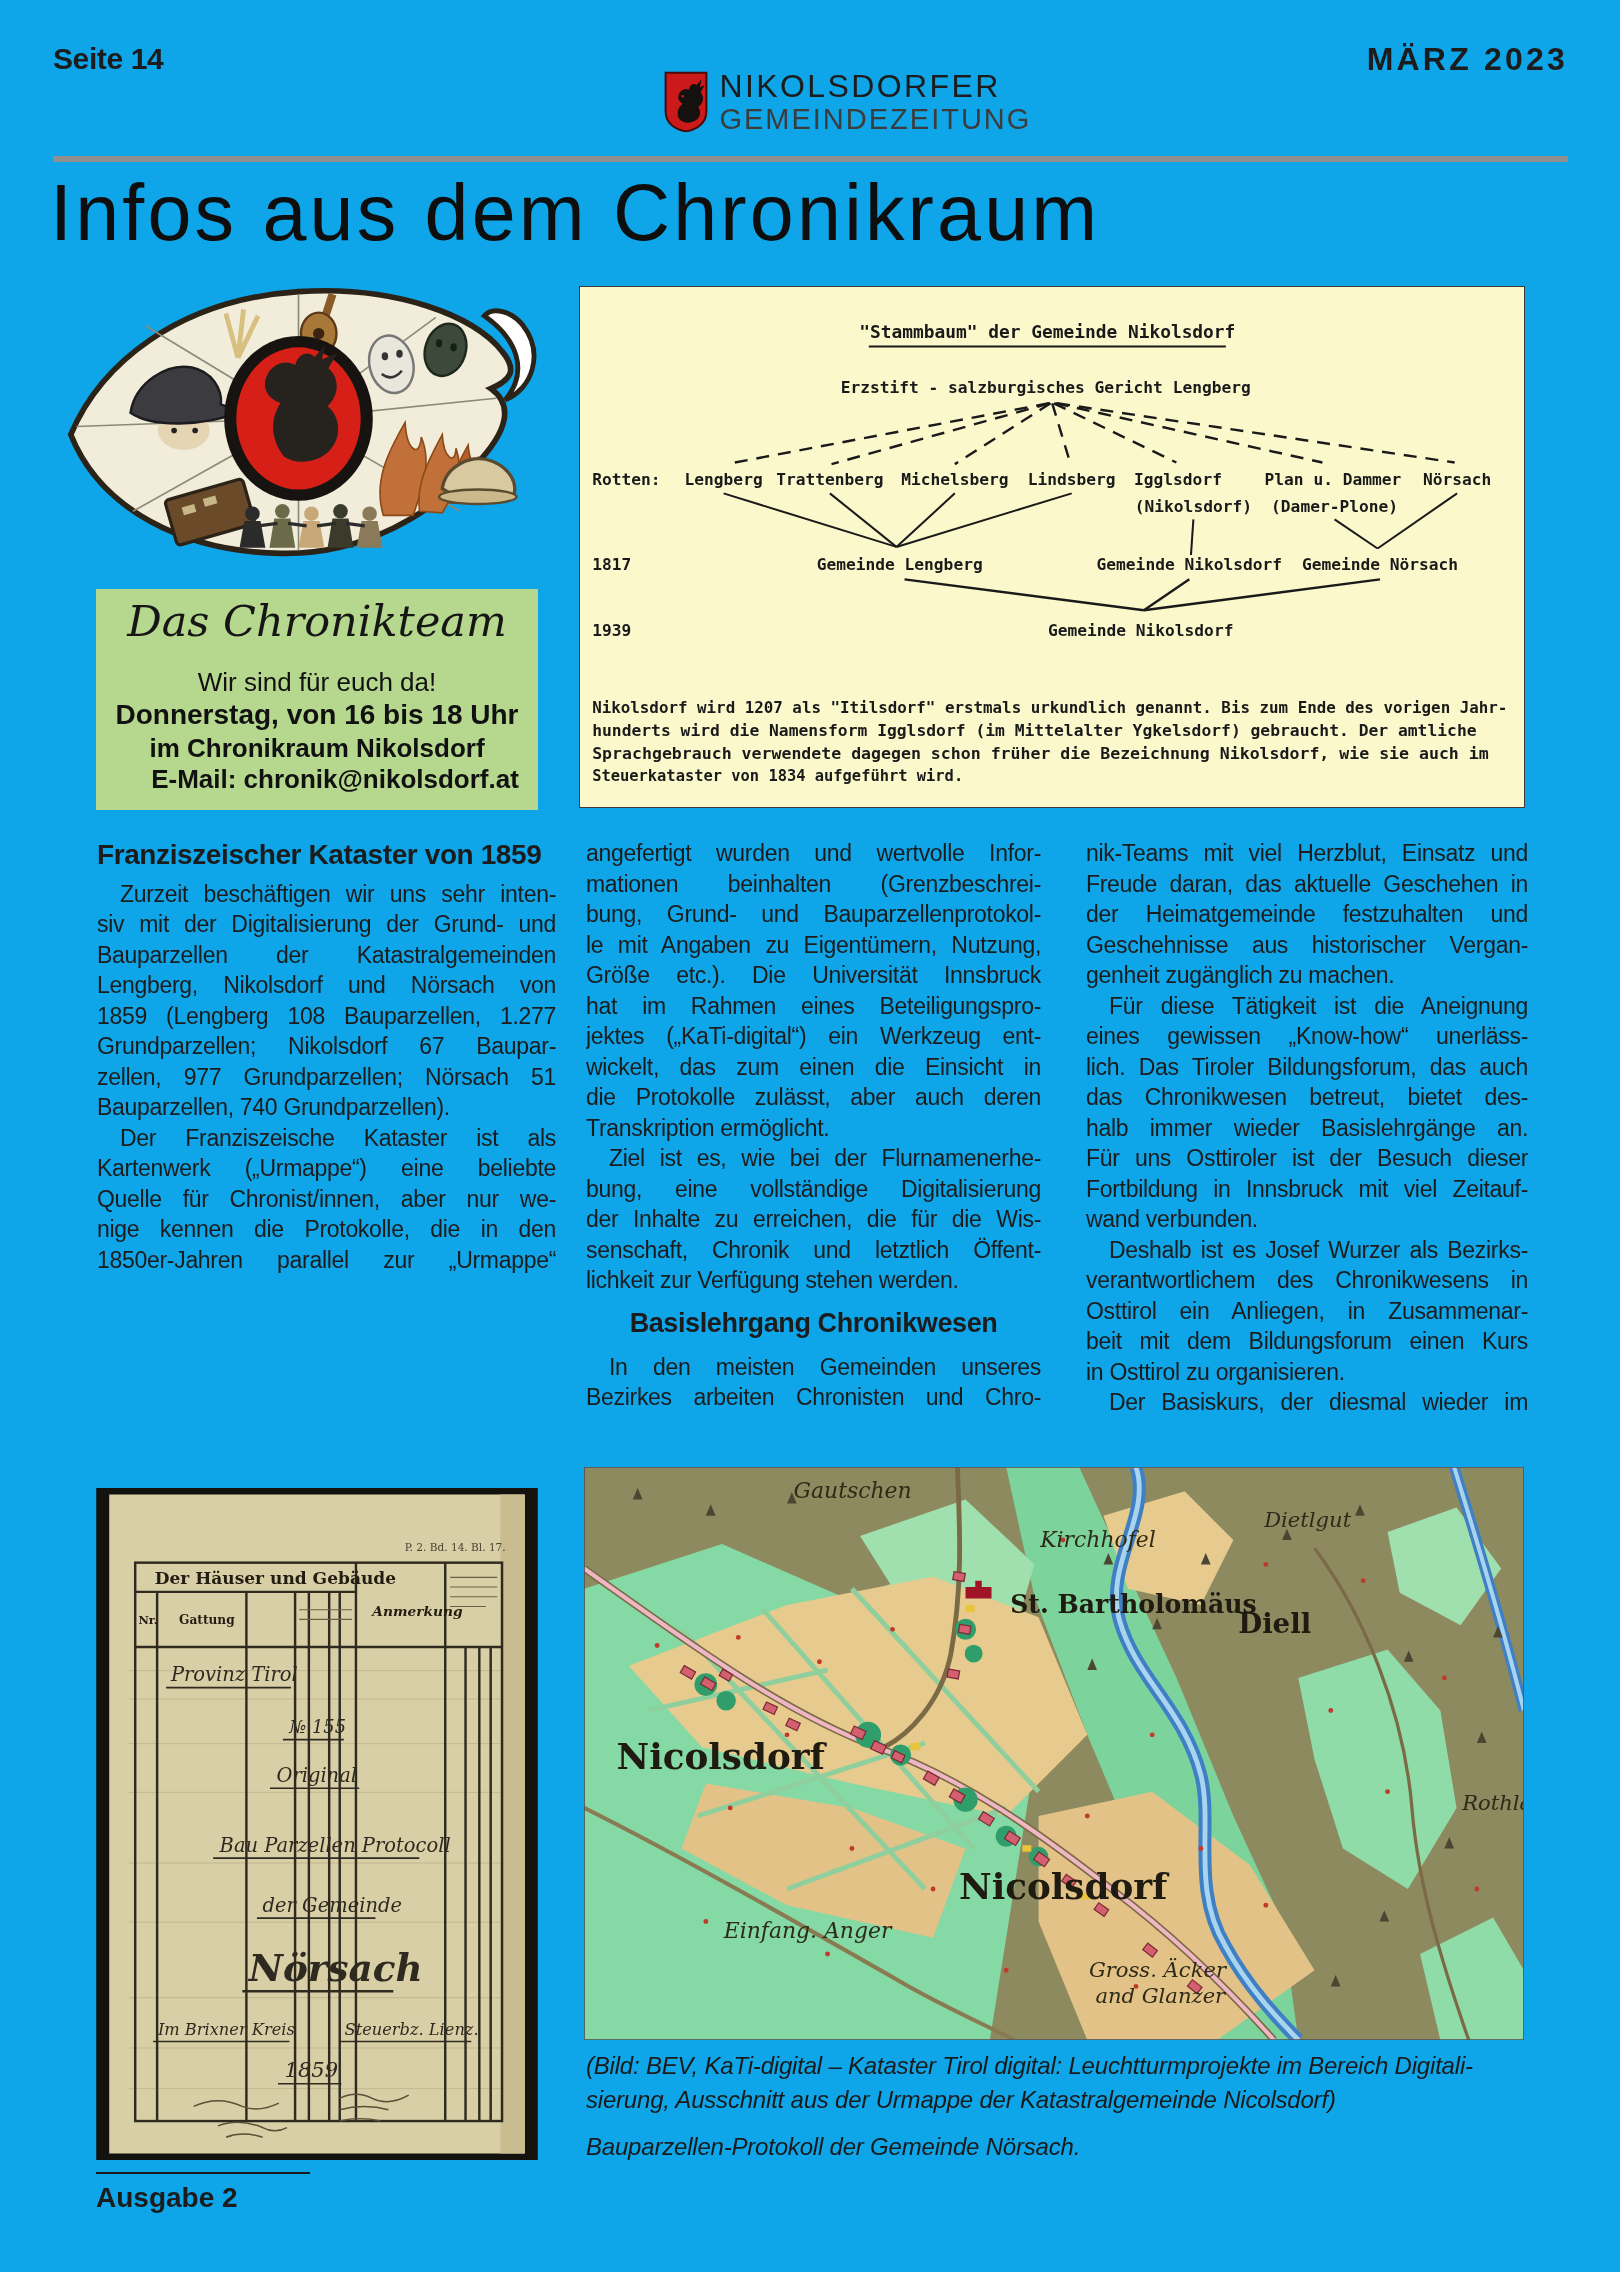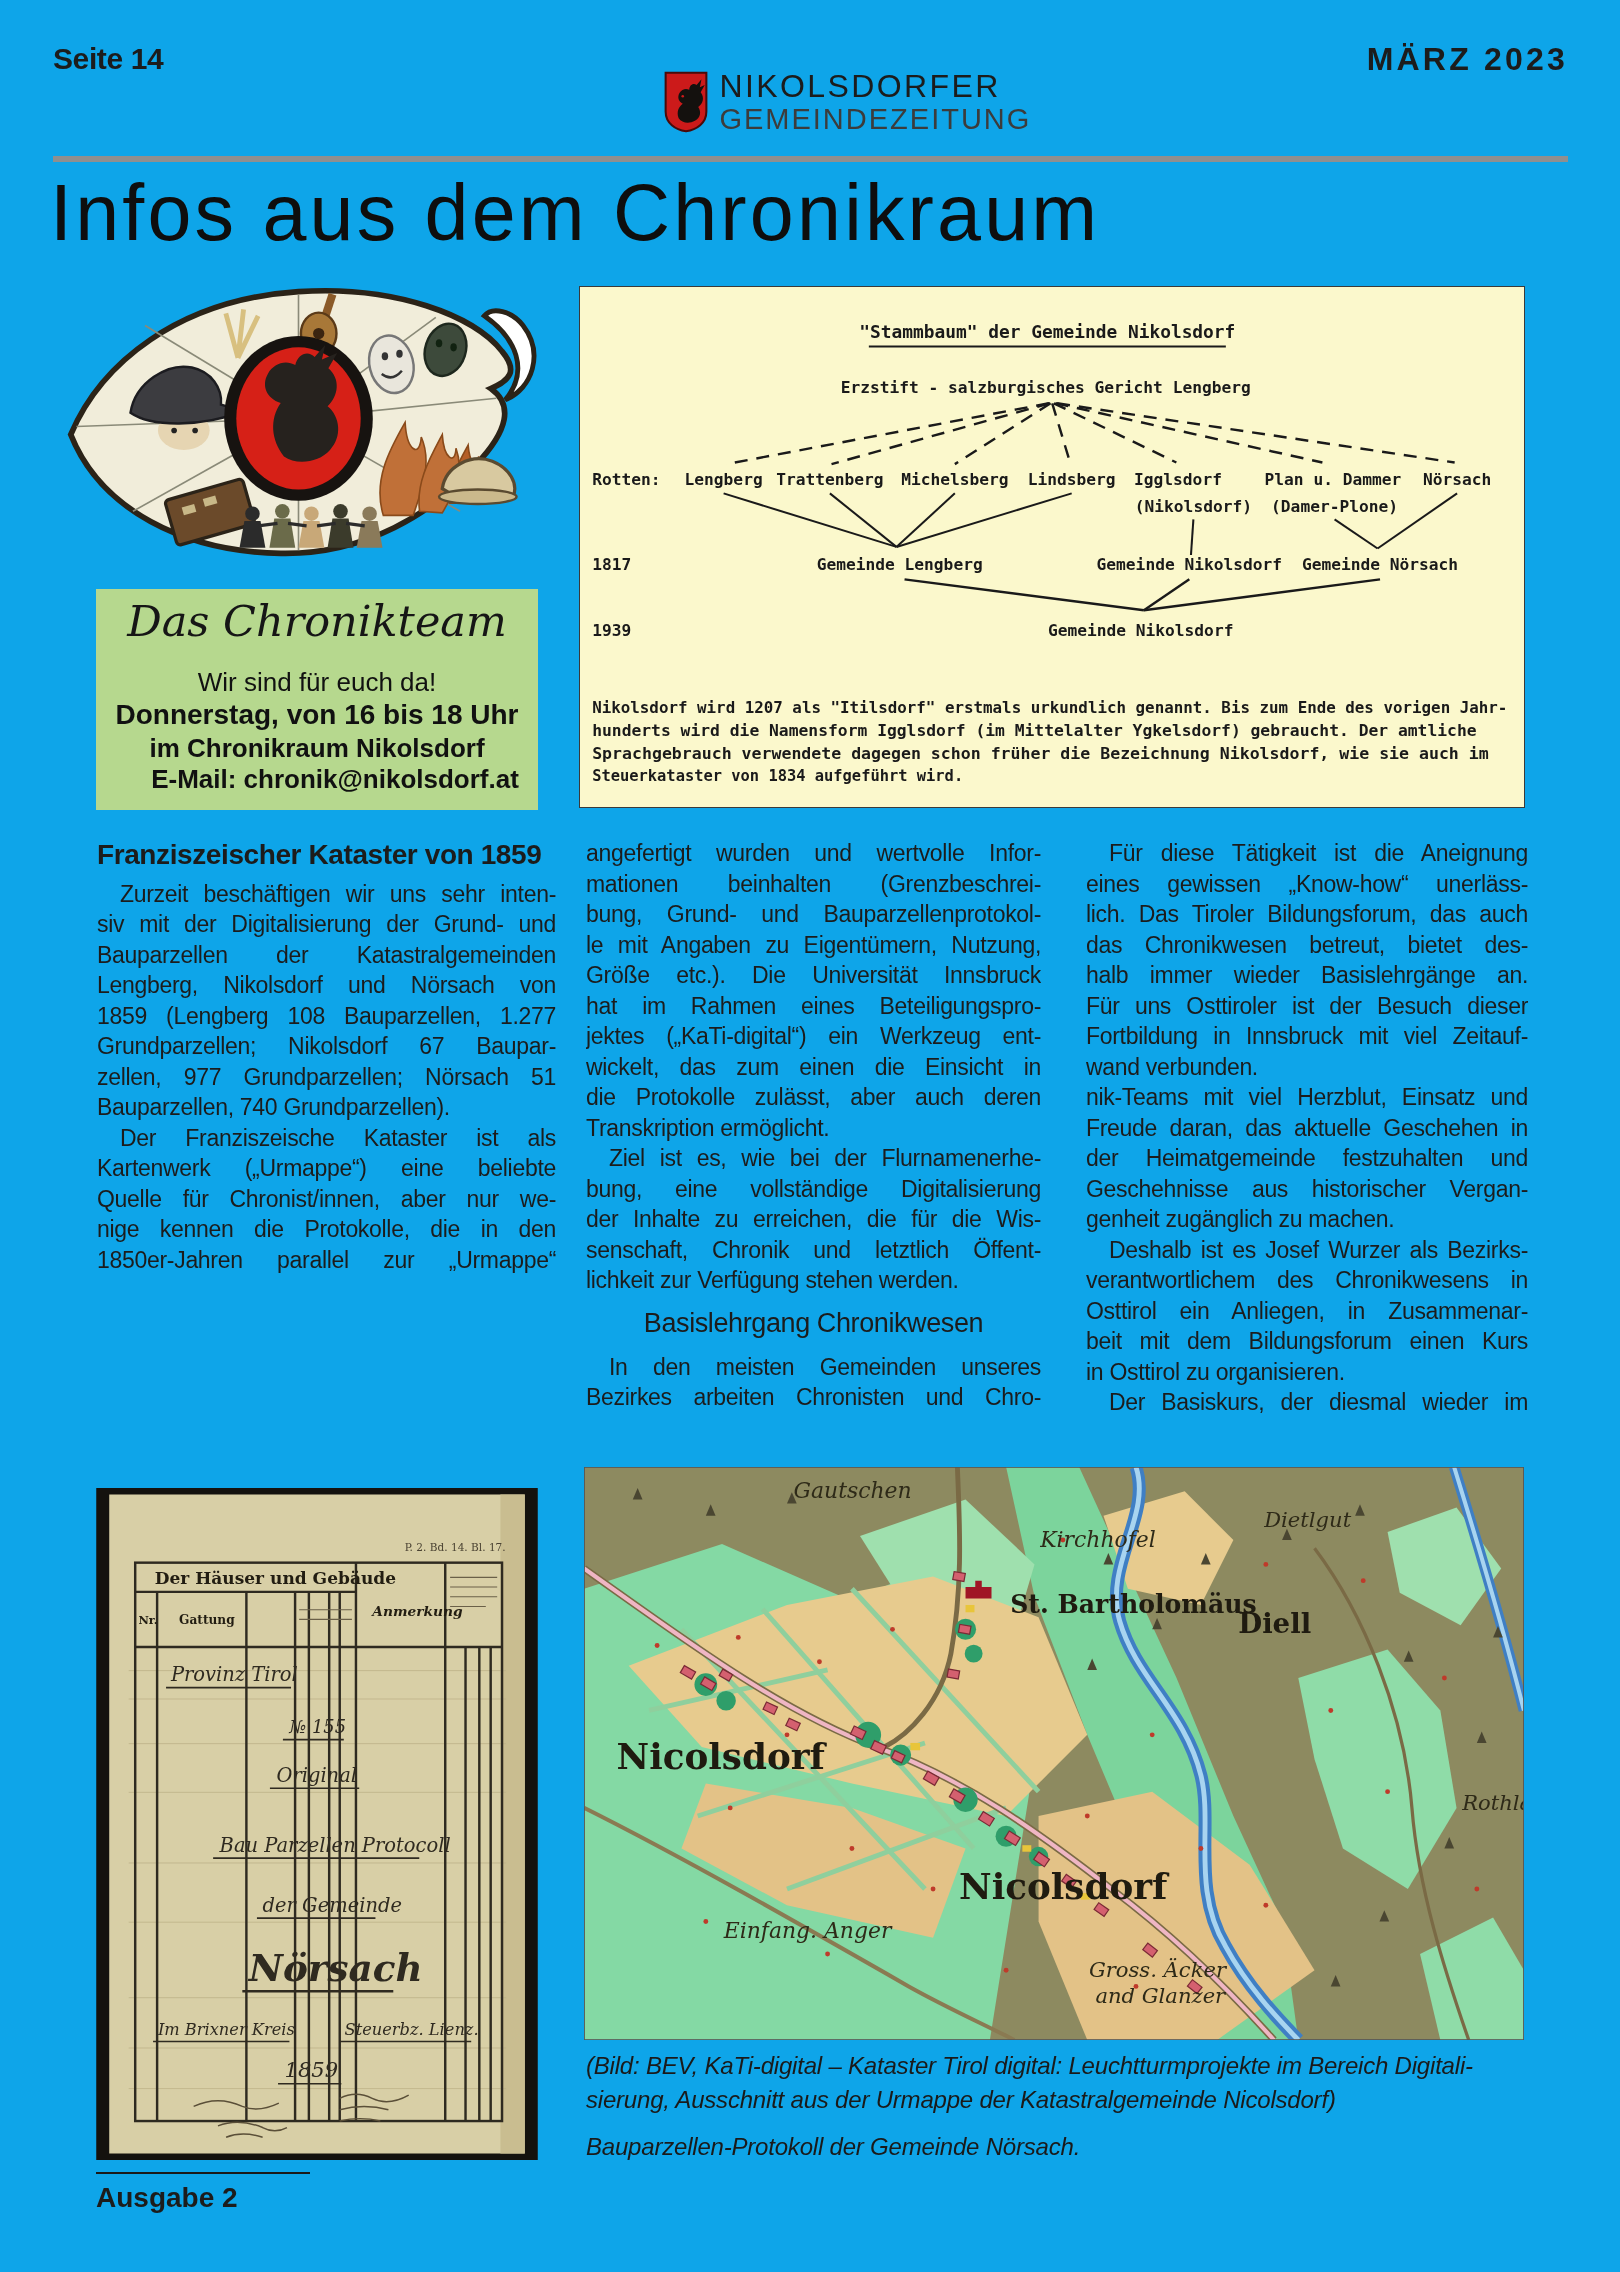--- a/index.html
+++ b/index.html
@@ -26,21 +26,21 @@
   .gb-loc{top:144px;font-weight:600;}
   .gb-mail{top:175px;font-weight:600;padding-left:36px;}
   
   .yellow-box{left:579px;top:286px;width:946px;height:522px;background:#fbf8cc;border:1.6px solid #3a3a3a;box-sizing:border-box;}
   
   .col{top:838px;font-size:23px;letter-spacing:-0.3px;}
   .col1{left:97px;width:459px;}
   .col2{left:586px;width:455px;}
   .col3{left:1086px;width:442px;}
   .blk.heading{font-size:28px;font-weight:700;letter-spacing:-0.4px;line-height:34px;margin-bottom:6.5px;}
-  .blk.subheading{font-size:27px;font-weight:400;text-align:center;letter-spacing:-0.4px;
+  .blk.subheading{font-size:27px;font-weight:700;text-align:center;letter-spacing:-0.4px;
                   margin-top:11.4px;margin-bottom:13px;line-height:32px;}
   .tline{height:30.5px;line-height:30.5px;text-align:justify;text-align-last:justify;overflow:hidden;}
   .tline.end{text-align-last:left;}
   .tline.ind{text-indent:23px;}
   
   .caption{left:586px;width:942px;font-style:italic;font-size:24px;color:#1a1a1a;letter-spacing:-0.2px;}
   .cap1{top:2052px;}
   .cap2{top:2086px;}
   .cap3{top:2133px;}
   .footer-rule{left:96px;top:2172px;width:214px;height:2.4px;background:#1a1a1a;}
@@ -263,35 +263,35 @@
         <div class="tline end">lichkeit zur Verfügung stehen werden.</div>
       </div>
       <div class="blk subheading">Basislehrgang Chronikwesen</div>
       <div class="blk p">
         <div class="tline ind">In den meisten Gemeinden unseres</div>
         <div class="tline">Bezirkes arbeiten Chronisten und Chro-</div>
       </div>
     </div>
   <div class="abs col col3">
       <div class="blk p">
+        <div class="tline">nik-Teams mit viel Herzblut, Einsatz und</div>
+        <div class="tline">Freude daran, das aktuelle Geschehen in</div>
+        <div class="tline">der Heimatgemeinde festzuhalten und</div>
+        <div class="tline">Geschehnisse aus historischer Vergan-</div>
+        <div class="tline end">genheit zugänglich zu machen.</div>
+      </div>
+      <div class="blk p">
         <div class="tline ind">Für diese Tätigkeit ist die Aneignung</div>
         <div class="tline">eines gewissen „Know-how“ unerläss-</div>
         <div class="tline">lich. Das Tiroler Bildungsforum, das auch</div>
         <div class="tline">das Chronikwesen betreut, bietet des-</div>
         <div class="tline">halb immer wieder Basislehrgänge an.</div>
         <div class="tline">Für uns Osttiroler ist der Besuch dieser</div>
         <div class="tline">Fortbildung in Innsbruck mit viel Zeitauf-</div>
         <div class="tline end">wand verbunden.</div>
-      </div>
-      <div class="blk p">
-        <div class="tline">nik-Teams mit viel Herzblut, Einsatz und</div>
-        <div class="tline">Freude daran, das aktuelle Geschehen in</div>
-        <div class="tline">der Heimatgemeinde festzuhalten und</div>
-        <div class="tline">Geschehnisse aus historischer Vergan-</div>
-        <div class="tline end">genheit zugänglich zu machen.</div>
       </div>
       <div class="blk p">
         <div class="tline ind">Deshalb ist es Josef Wurzer als Bezirks-</div>
         <div class="tline">verantwortlichem des Chronikwesens in</div>
         <div class="tline">Osttirol ein Anliegen, in Zusammenar-</div>
         <div class="tline">beit mit dem Bildungsforum einen Kurs</div>
         <div class="tline end">in Osttirol zu organisieren.</div>
       </div>
       <div class="blk p">
         <div class="tline ind">Der Basiskurs, der diesmal wieder im</div>

